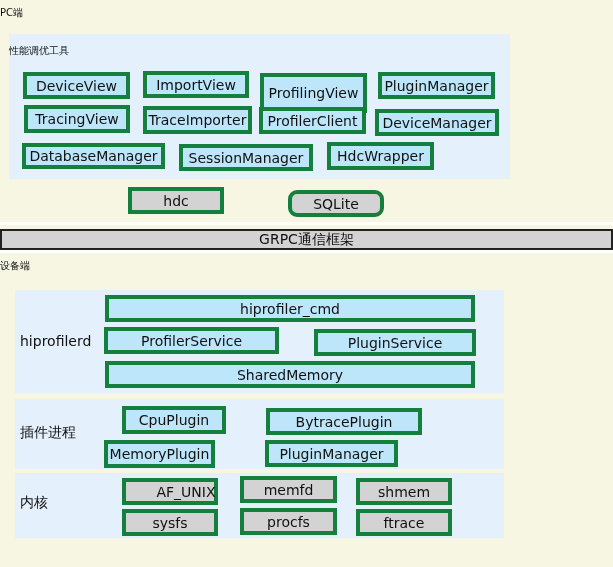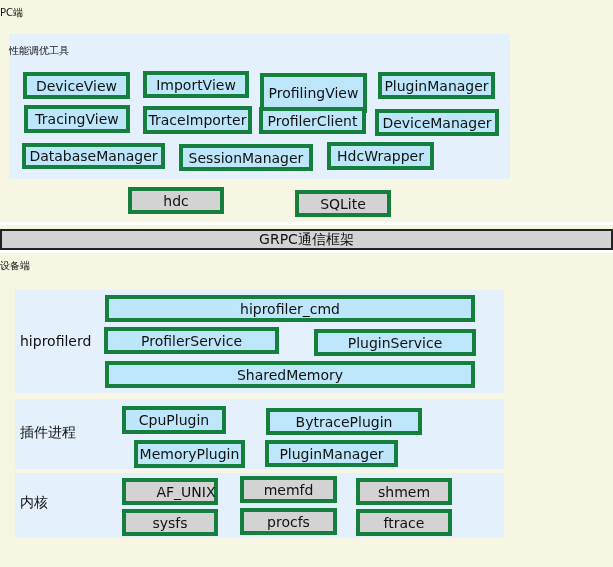--- a/index.html
+++ b/index.html
@@ -39,40 +39,40 @@
 <div class="box blue" style="left:24px;top:105px;width:106px;height:28px;">TracingView</div>
 <div class="box blue" style="left:143px;top:106px;width:109px;height:28px;">TraceImporter</div>
 <div class="box blue" style="left:259px;top:107px;width:107px;height:27px;">ProfilerClient</div>
 <div class="box blue" style="left:375px;top:109px;width:124px;height:27px;">DeviceManager</div>
 
 <div class="box blue" style="left:22px;top:143px;width:143px;height:26px;">DatabaseManager</div>
 <div class="box blue" style="left:179px;top:144px;width:134px;height:27px;">SessionManager</div>
 <div class="box blue" style="left:327px;top:142px;width:107px;height:28px;">HdcWrapper</div>
 
 <div class="box gray" style="left:128px;top:187px;width:96px;height:27px;">hdc</div>
-<div class="box gray" style="left:295px;top:190px;width:96px;height:27px;">SQLite</div>
+<div class="box gray" style="left:288px;top:190px;width:96px;height:27px;border-radius:9px;">SQLite</div>
 
 <div class="divider" style="top:222px;"></div>
 <div class="box gray" style="left:0;top:229px;width:613px;height:21px;border-width:2px;border-color:#222;">GRPC通信框架</div>
 <div class="divider" style="top:250px;"></div>
 
 <div class="abs title" style="left:0;top:259px;width:613px;">设备端</div>
 
 <div class="abs panel" style="left:15px;top:290px;width:489px;height:103px;"></div>
 <div class="label" style="left:20px;top:333px;">hiprofilerd</div>
 <div class="box blue" style="left:105px;top:295px;width:370px;height:27px;">hiprofiler_cmd</div>
 <div class="box blue" style="left:104px;top:327px;width:175px;height:27px;">ProfilerService</div>
 <div class="box blue" style="left:314px;top:329px;width:162px;height:27px;">PluginService</div>
 <div class="box blue" style="left:105px;top:361px;width:370px;height:27px;">SharedMemory</div>
 
 <div class="abs panel" style="left:15px;top:399px;width:489px;height:70px;"></div>
 <div class="label" style="left:20px;top:424px;">插件进程</div>
 <div class="box blue" style="left:122px;top:406px;width:104px;height:28px;">CpuPlugin</div>
 <div class="box blue" style="left:266px;top:408px;width:156px;height:27px;">BytracePlugin</div>
-<div class="box blue" style="left:134px;top:440px;width:111px;height:28px;">MemoryPlugin</div>
+<div class="box blue" style="left:104px;top:440px;width:111px;height:28px;">MemoryPlugin</div>
 <div class="box blue" style="left:265px;top:440px;width:133px;height:27px;">PluginManager</div>
 
 <div class="abs panel" style="left:15px;top:473px;width:489px;height:65px;"></div>
 <div class="label" style="left:20px;top:494px;">内核</div>
 <div class="box gray" style="left:122px;top:478px;width:96px;height:27px;padding-left:32px;">AF_UNIX</div>
 <div class="box gray" style="left:240px;top:476px;width:97px;height:27px;">memfd</div>
 <div class="box gray" style="left:356px;top:478px;width:96px;height:27px;">shmem</div>
 <div class="box gray" style="left:122px;top:509px;width:96px;height:27px;">sysfs</div>
 <div class="box gray" style="left:240px;top:508px;width:97px;height:27px;">procfs</div>
 <div class="box gray" style="left:356px;top:509px;width:96px;height:27px;">ftrace</div>

